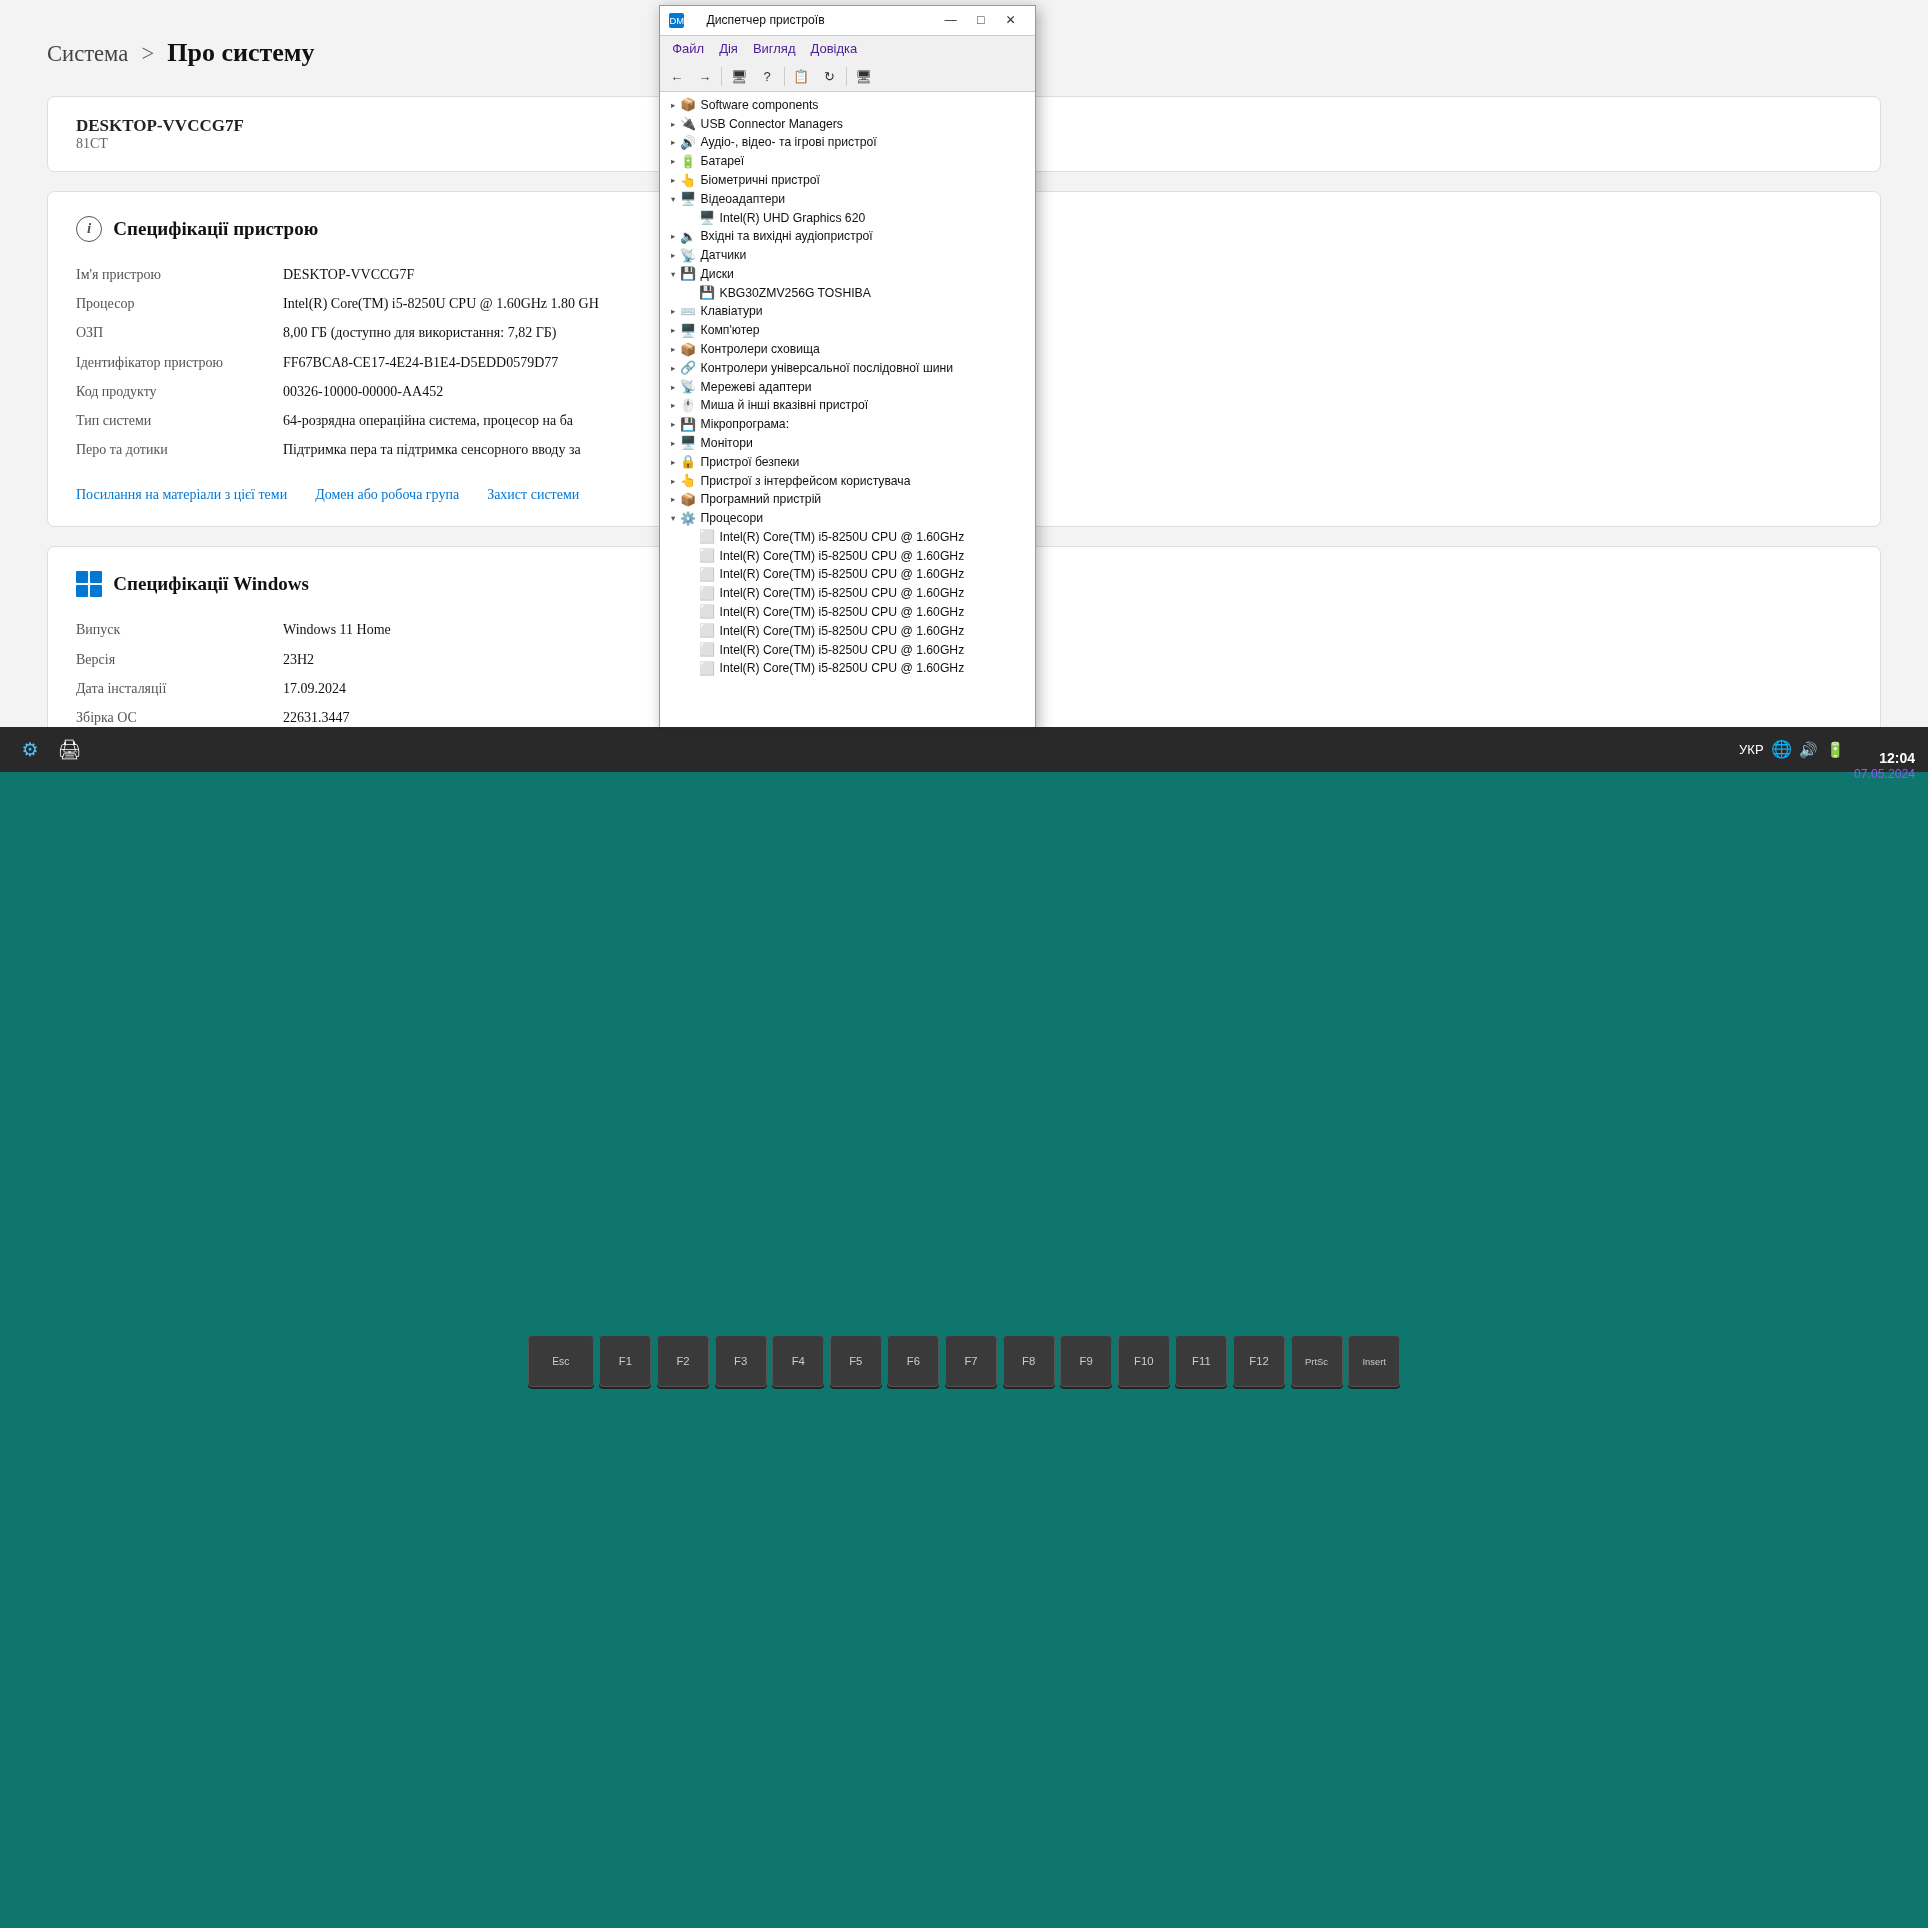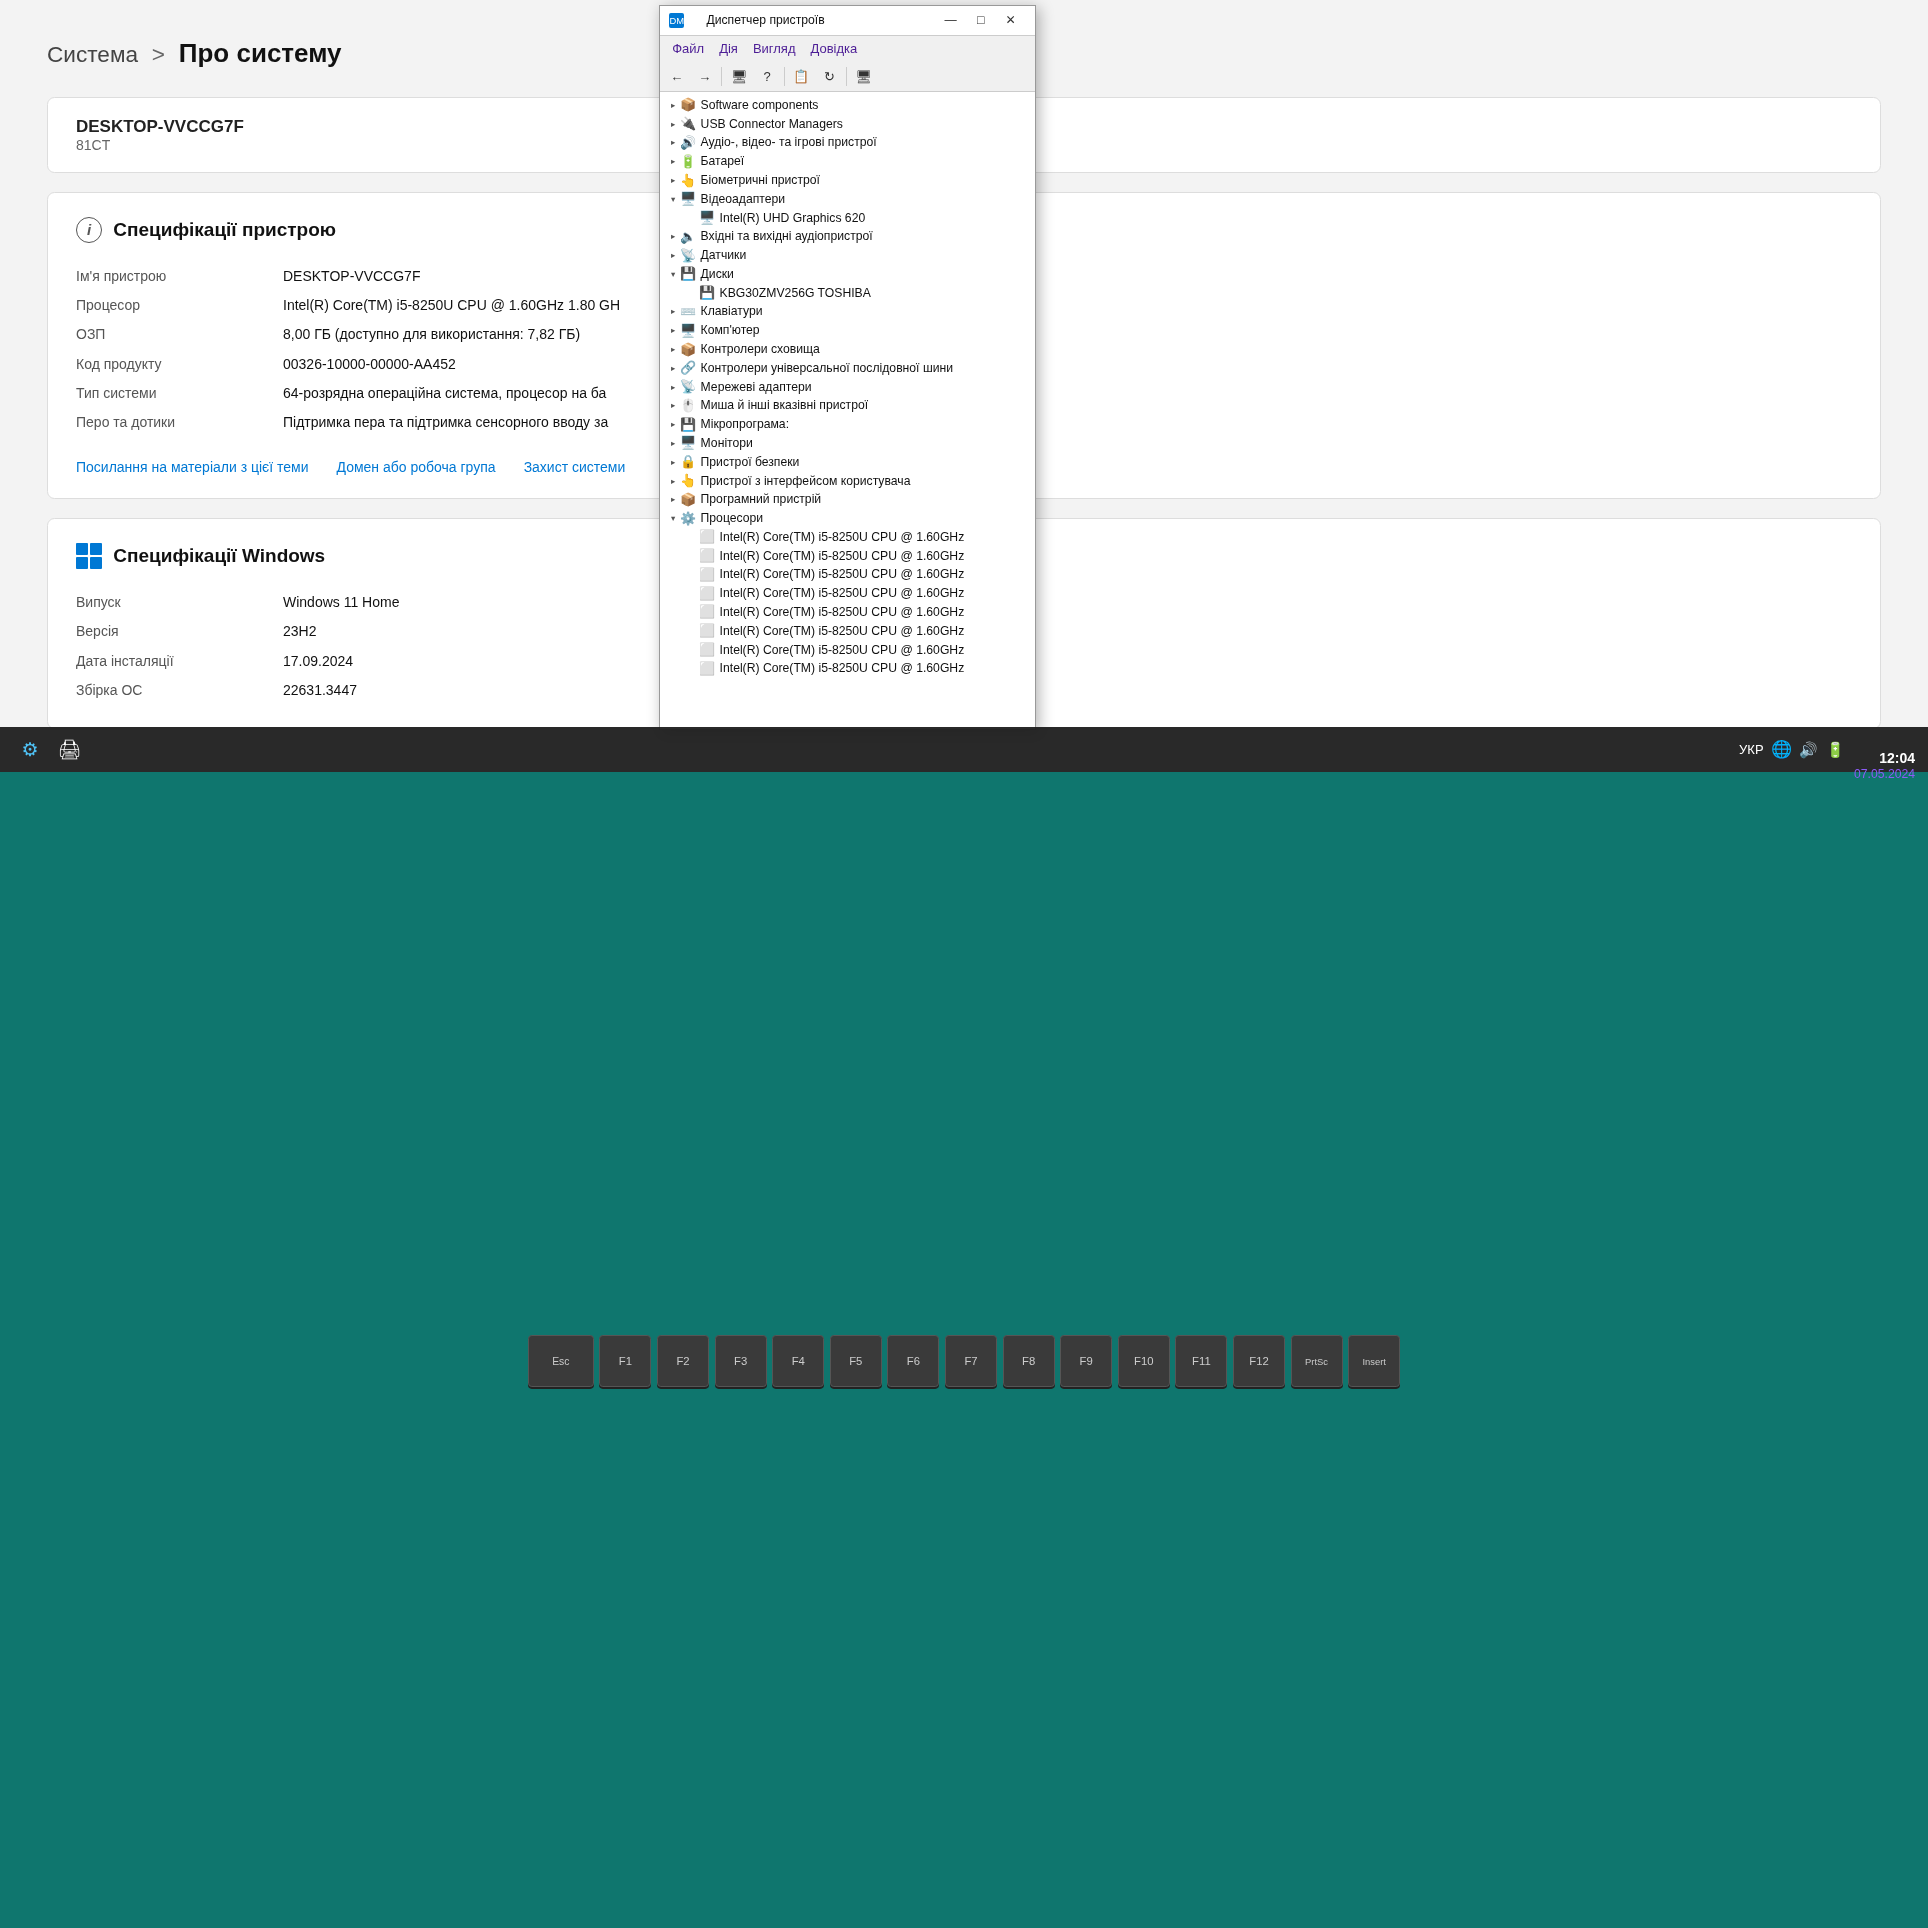--- a/index.html
+++ b/index.html
@@ -21,20 +21,21 @@
       background: #f3f3f3;
       display: flex;
     }
 
     
     .left-panel {
       flex: 1;
       background: #f3f3f3;
       padding: 38px 47px;
       overflow: hidden;
+      font-family: Liberation Serif, serif;
     }
 
     .breadcrumb {
       font-size: 22.6px;
       color: #444;
       margin-bottom: 28px;
     }
     .breadcrumb .sep { margin: 0 7.5px; color: #666; }
     .breadcrumb .current { font-weight: 600; color: #111; font-size: 26px; }
 
@@ -332,20 +333,24 @@
               <td>Ім'я пристрою</td>
               <td>DESKTOP-VVCCG7F</td>
             </tr>
             <tr>
               <td>Процесор</td>
               <td>Intel(R) Core(TM) i5-8250U CPU @ 1.60GHz  1.80 GH</td>
             </tr>
             <tr>
               <td>ОЗП</td>
               <td>8,00 ГБ (доступно для використання: 7,82 ГБ)</td>
+            </tr>
+            <tr>
+              <td>Ідентифікатор пристрою</td>
+              <td>FF67BCA8-CE17-4E24-B1E4-D5EDD0579D77</td>
             </tr>
             <tr>
               <td>Код продукту</td>
               <td>00326-10000-00000-AA452</td>
             </tr>
             <tr>
               <td>Тип системи</td>
               <td>64-розрядна операційна система, процесор на ба</td>
             </tr>
             <tr>

